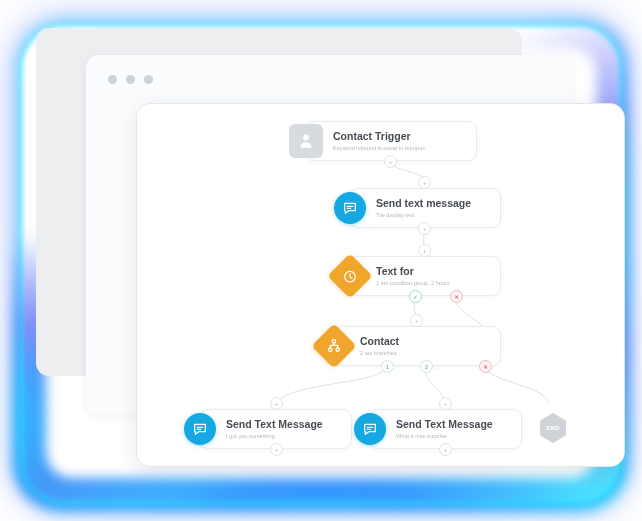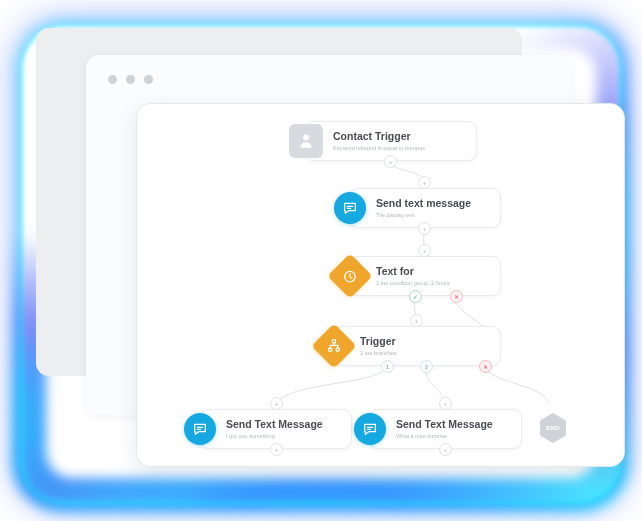--- a/index.html
+++ b/index.html
@@ -290,21 +290,21 @@
       <div class="node" id="node-branch">
         <div class="ic ic-diamond">
           <svg width="16" height="16" viewBox="0 0 24 24" fill="none" stroke="#ffffff" stroke-width="1.9">
             <circle cx="12" cy="5.2" r="2.6"></circle>
             <circle cx="6.4" cy="17.6" r="2.6"></circle>
             <circle cx="17.6" cy="17.6" r="2.6"></circle>
             <path d="M12 7.8v3.4M12 11.2H6.4v3.8M12 11.2h5.6v3.8" stroke-linecap="round"></path>
           </svg>
         </div>
         <div class="txt">
-          <div class="title">Trigger</div>
+          <div class="title">Contact</div>
           <div class="sub">2 set branches</div>
         </div>
       </div>
       <div class="port" style="left:273px; top:210px;">+</div>
       <div class="port num" style="left:244px; top:256px;">1</div>
       <div class="port num" style="left:283px; top:256px;">2</div>
       <div class="port err" style="left:342px; top:256px;">✕</div>
 
       <div class="node" id="node-sms2">
         <div class="ic ic-circle">

